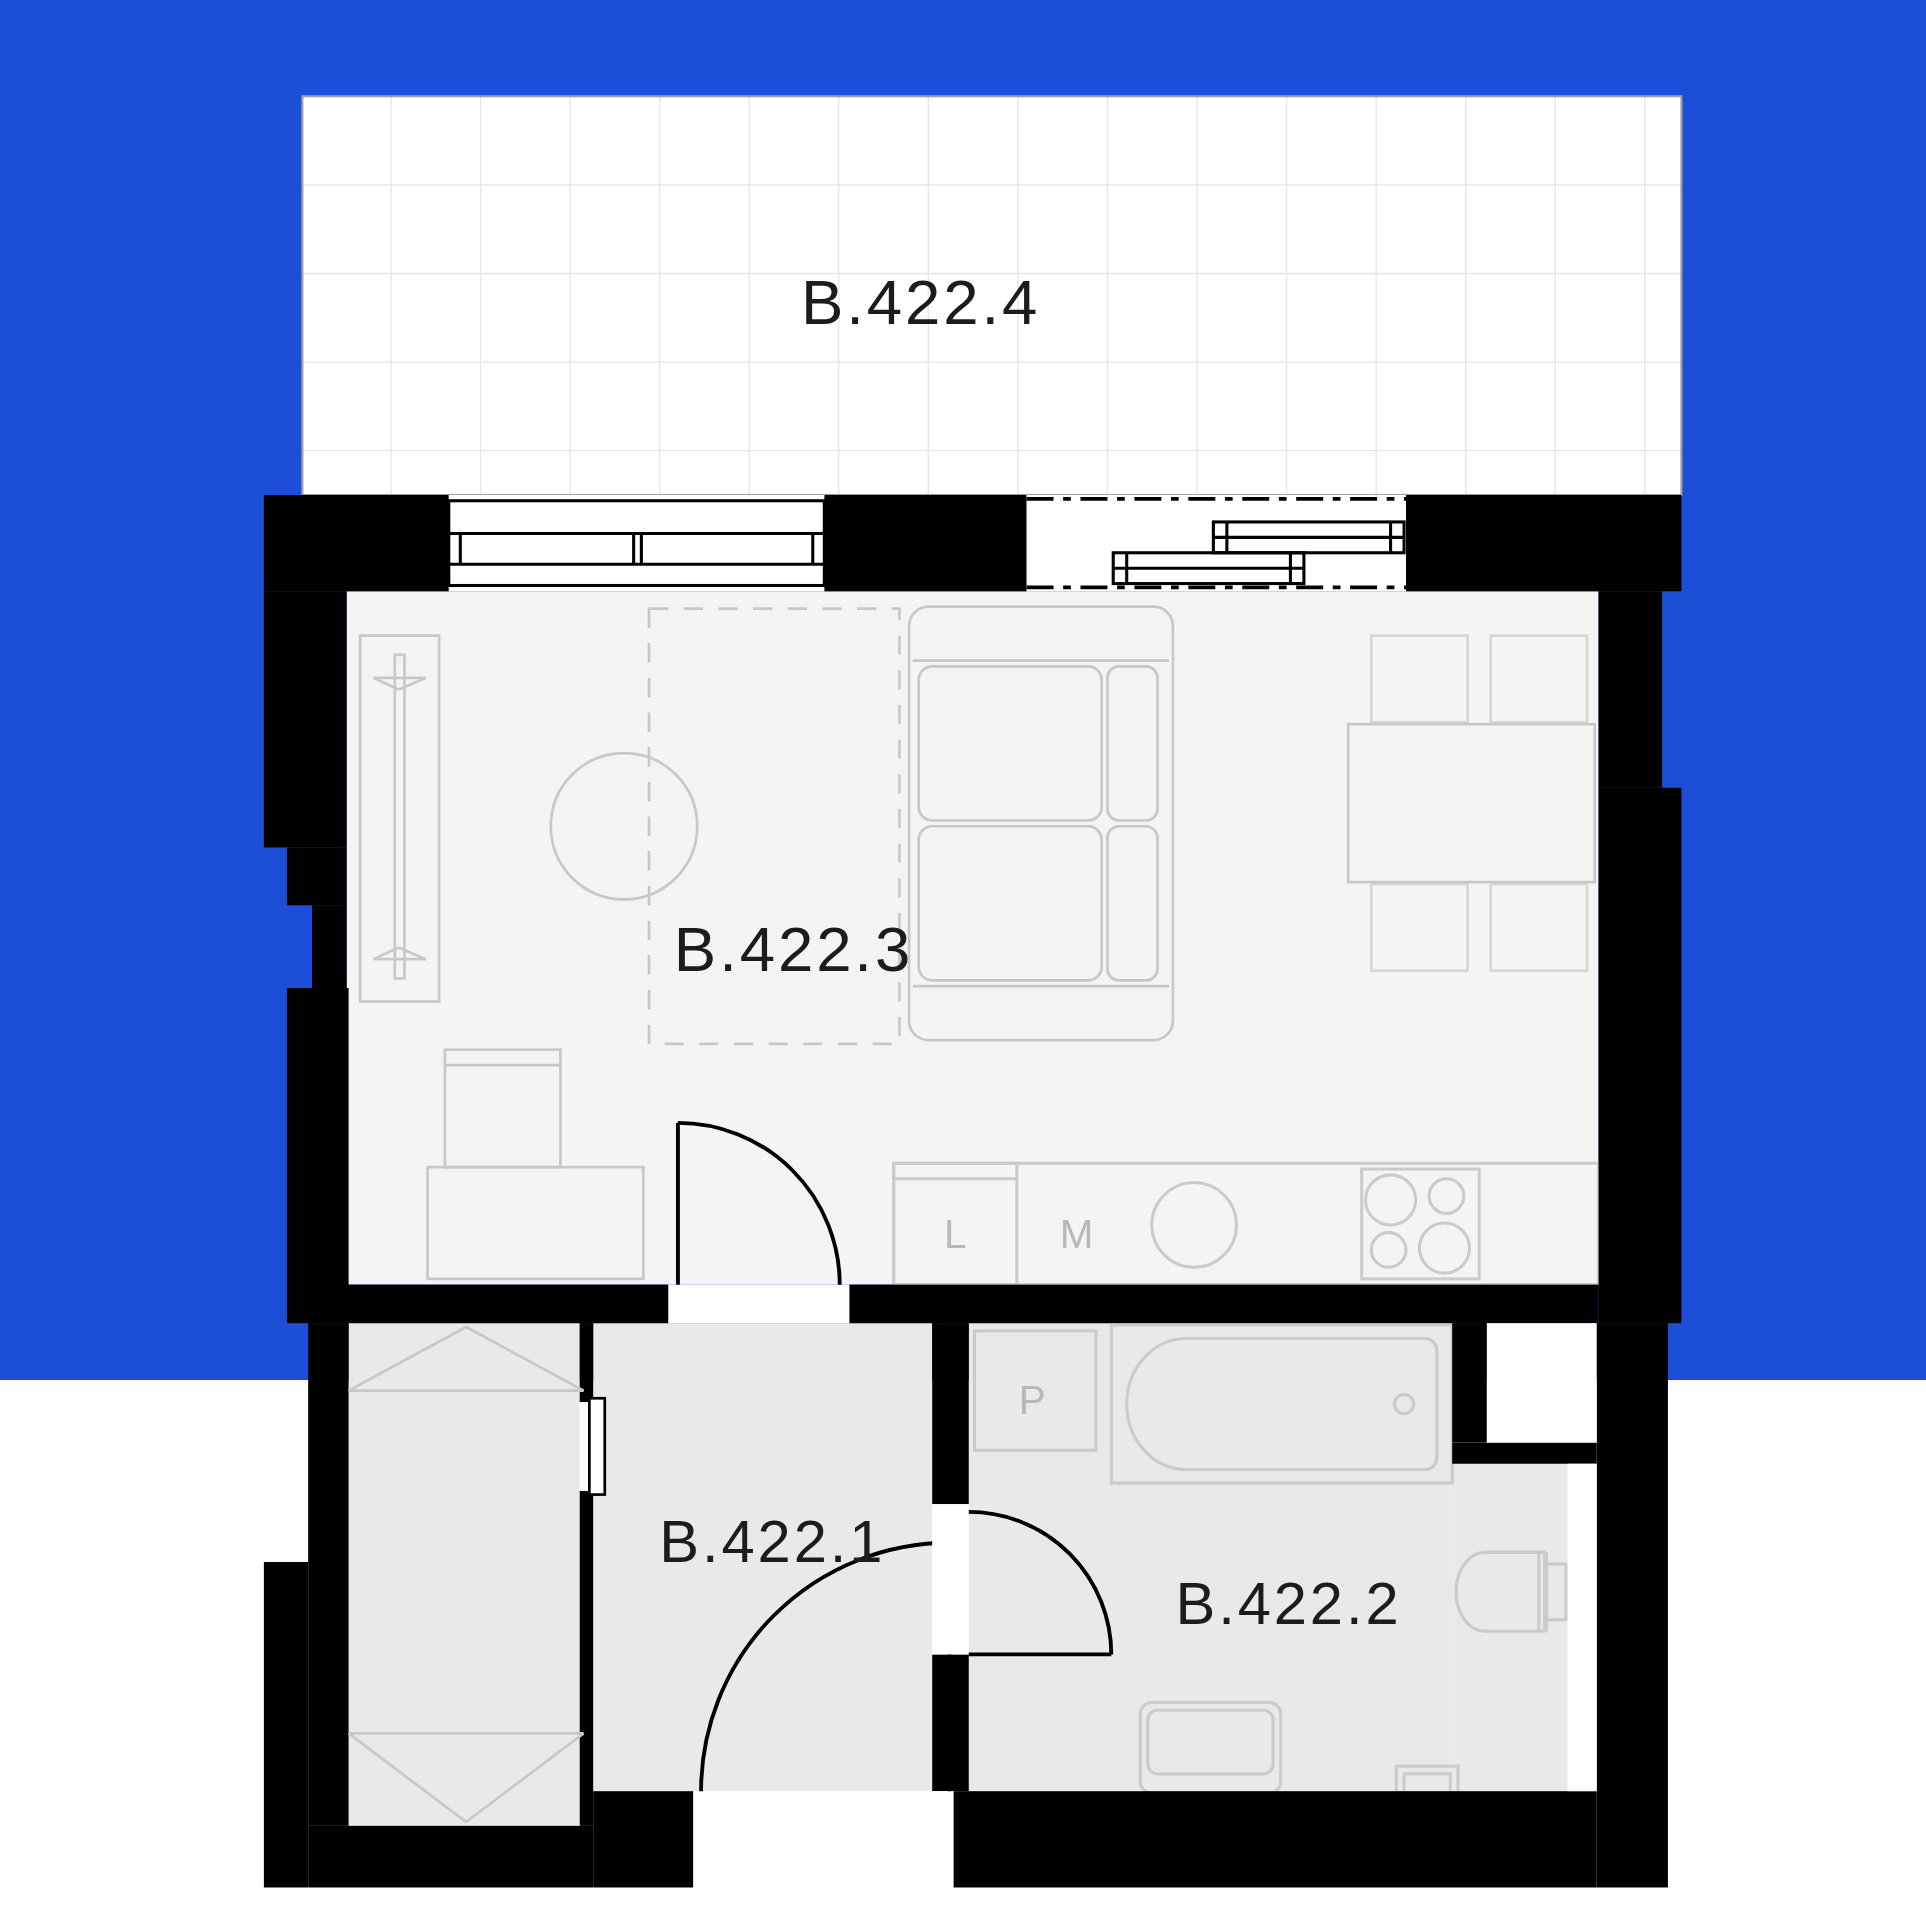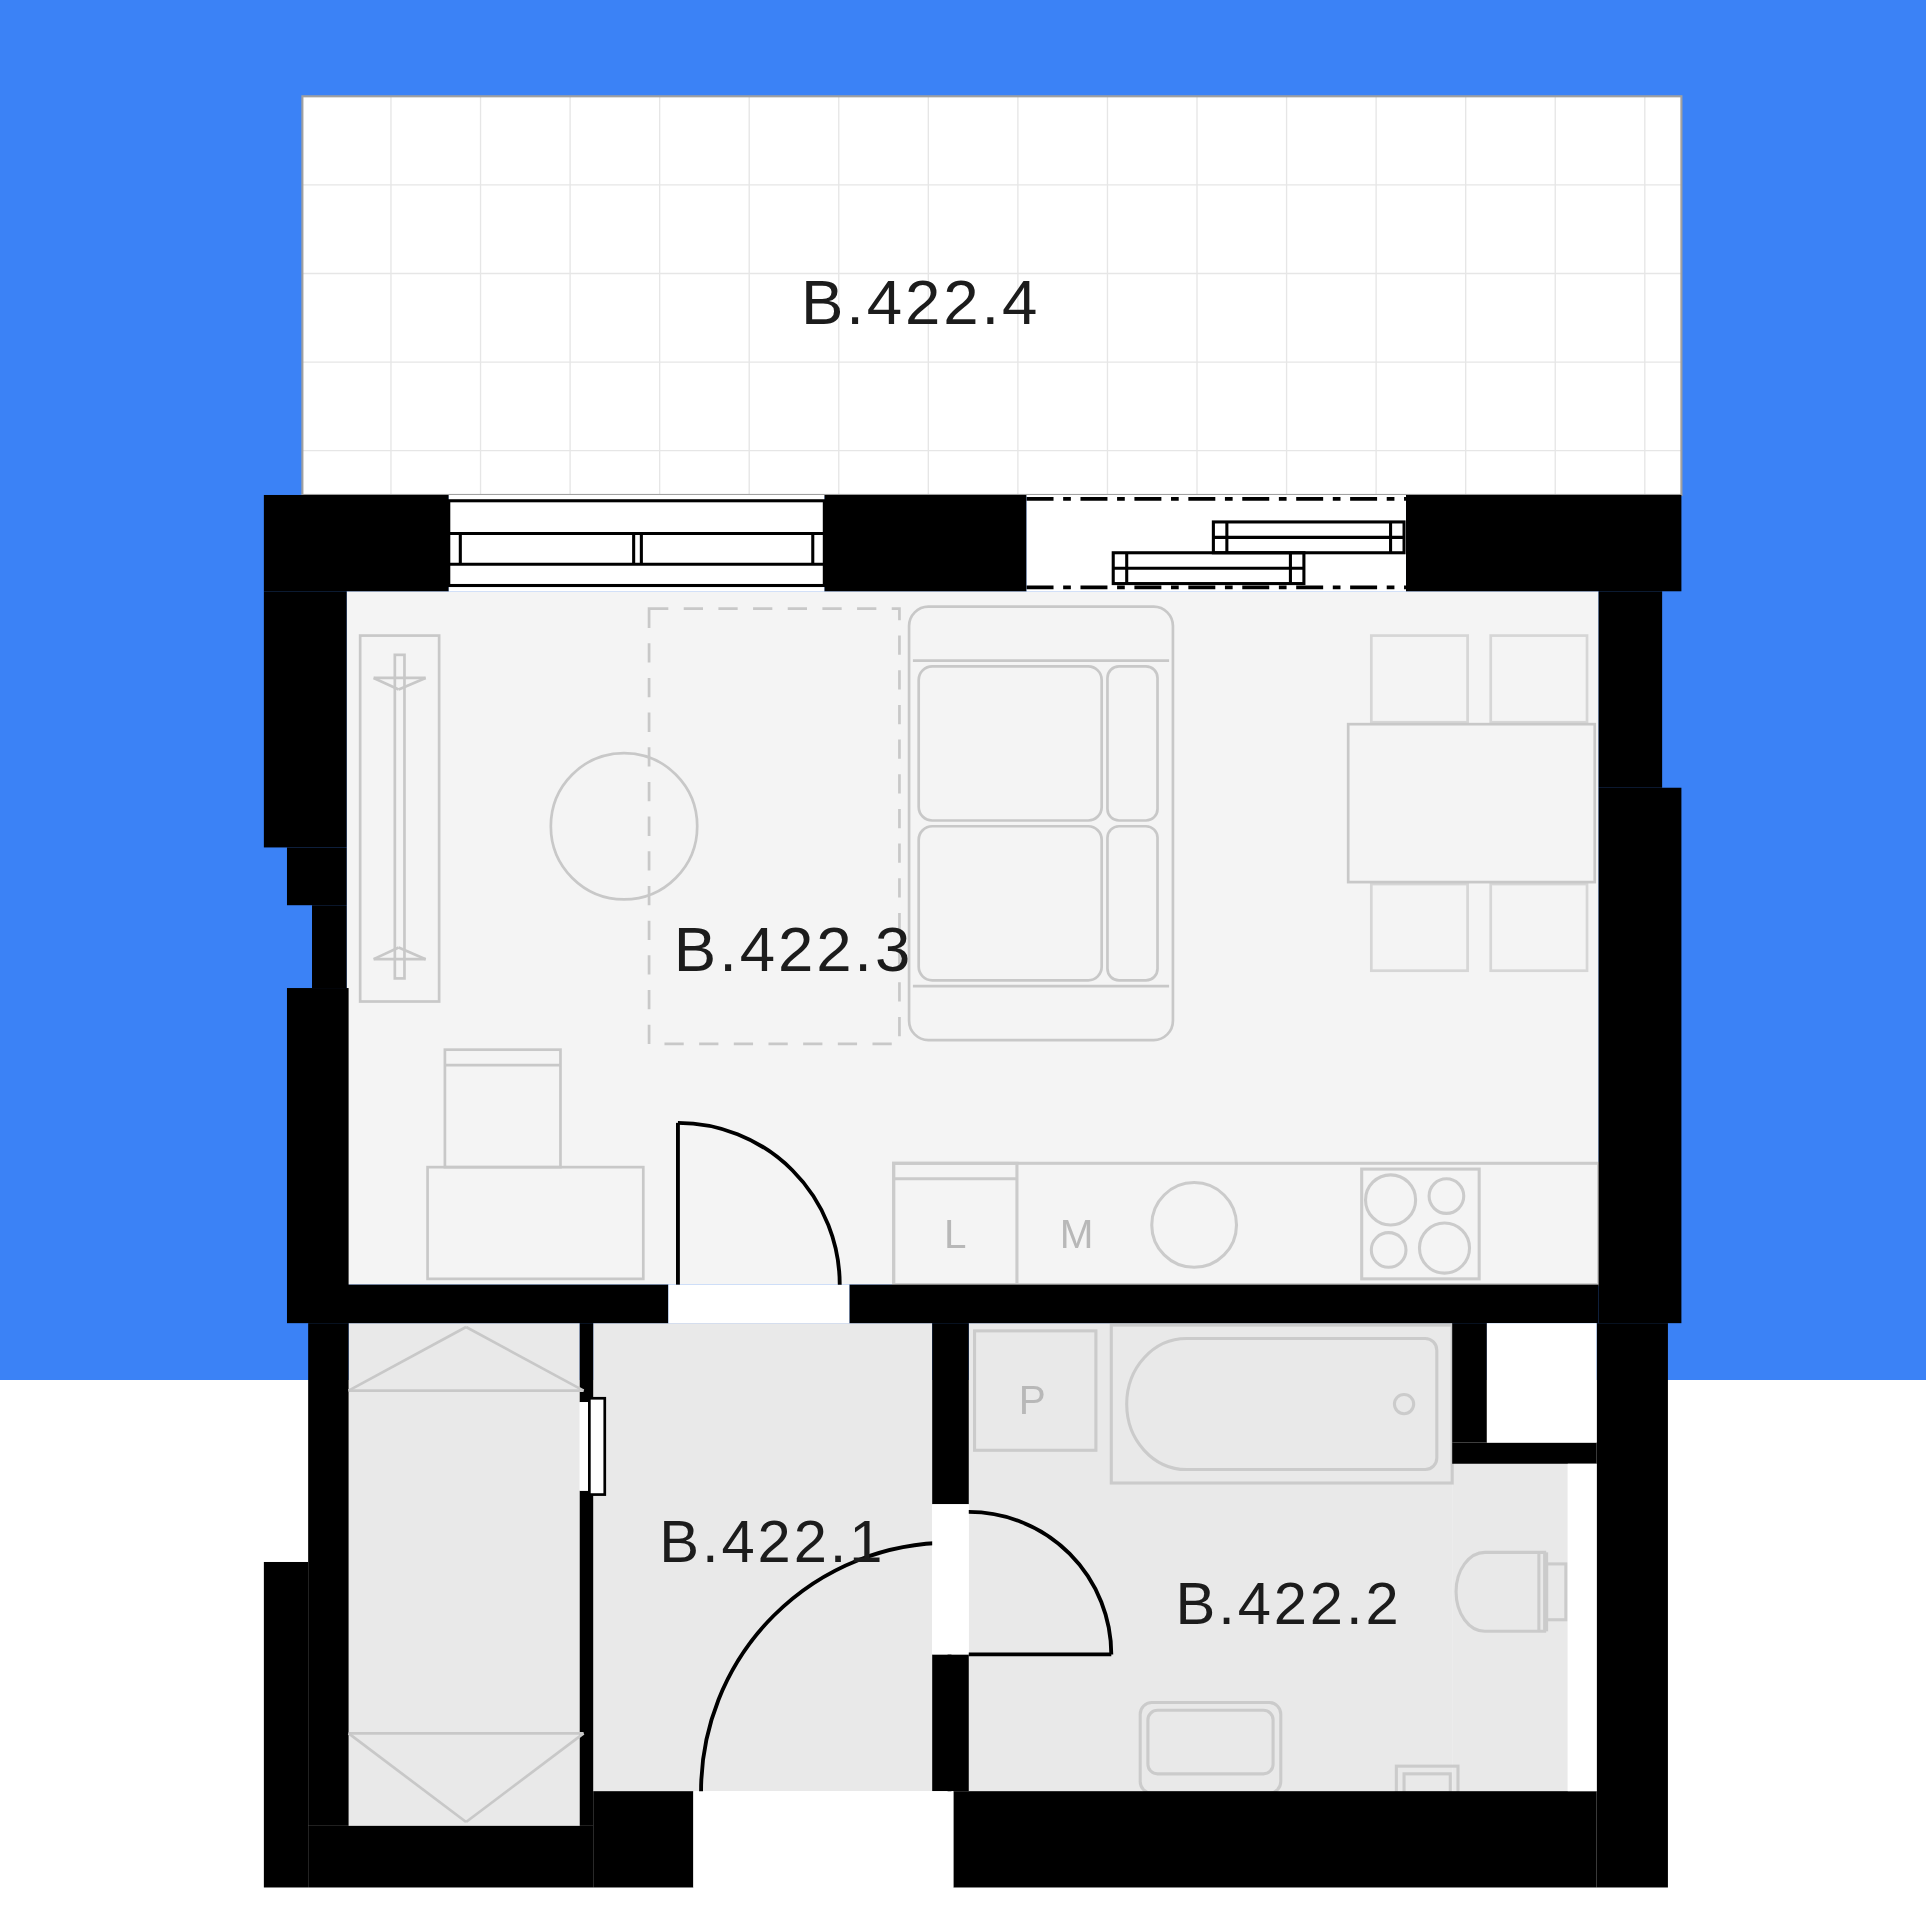--- a/index.html
+++ b/index.html
@@ -1,16 +1,16 @@
 <!DOCTYPE html>
 <html style="--wall: #000000; --floor-living: #f4f4f4; --floor-svc: #e9e9e9; --furniture: #c8c8c8; --furniture-light: #d6d6d6; --fixture: #cbcbcb; --door: #000000; --label-dark: #1c1c1c; --label-light: #b8b8b8; --balcony-grid: #e6e6e6; --balcony-border: #a0a0a0;font-size:10.3px"><head>
 <meta charset="utf-8">
 <style>
   html,body{margin:0;padding:0;background:#ffffff;width:1926px;height:1926px;}
-  #stage{position:relative;width:1926px;height:1380px;background:#3b82f6;}
+  #stage{position:relative;width:1926px;height:1380px;background:#1d4ed8;}
   svg{position:absolute;left:0;top:0;}
   .wall{fill:var(--wall);}
   .floor-living{fill:var(--floor-living);}
   .floor-svc{fill:var(--floor-svc);}
   .white{fill:#ffffff;}
   .furn{fill:none;stroke:var(--furniture);stroke-width:1.4;}
   .furn-light{fill:none;stroke:var(--furniture-light);stroke-width:1.4;}
   .fix{fill:none;stroke:var(--fixture);stroke-width:1.6;}
   .door{fill:none;stroke:var(--door);stroke-width:2;}
   .leaf{fill:#ffffff;stroke:var(--door);stroke-width:1.4;}

